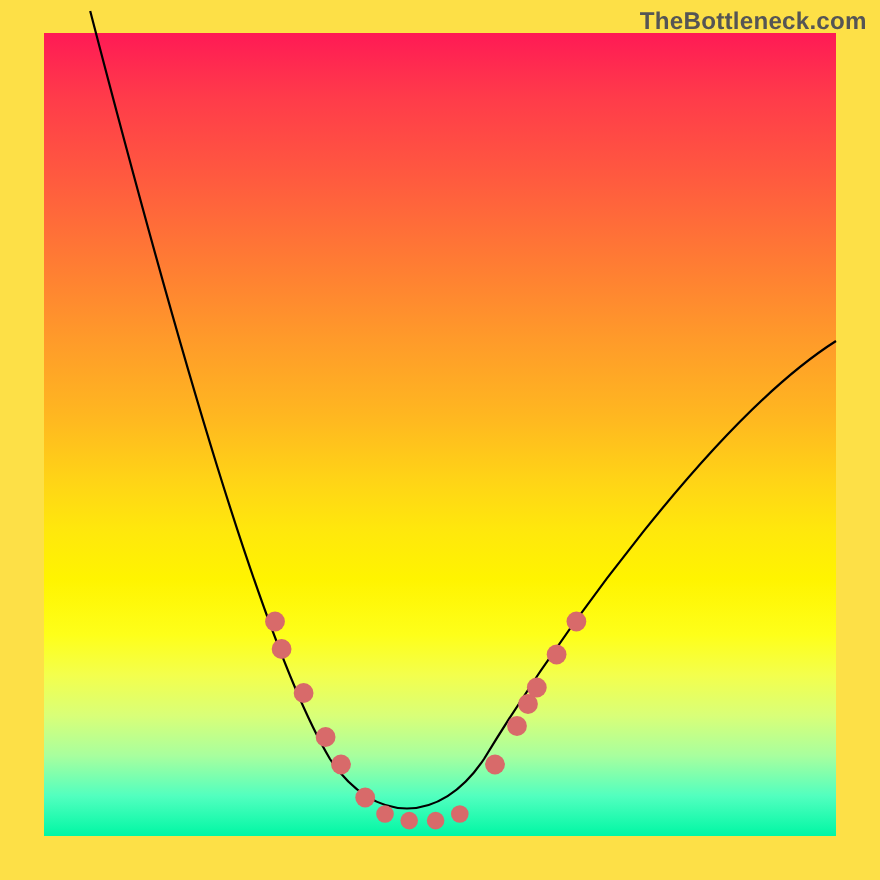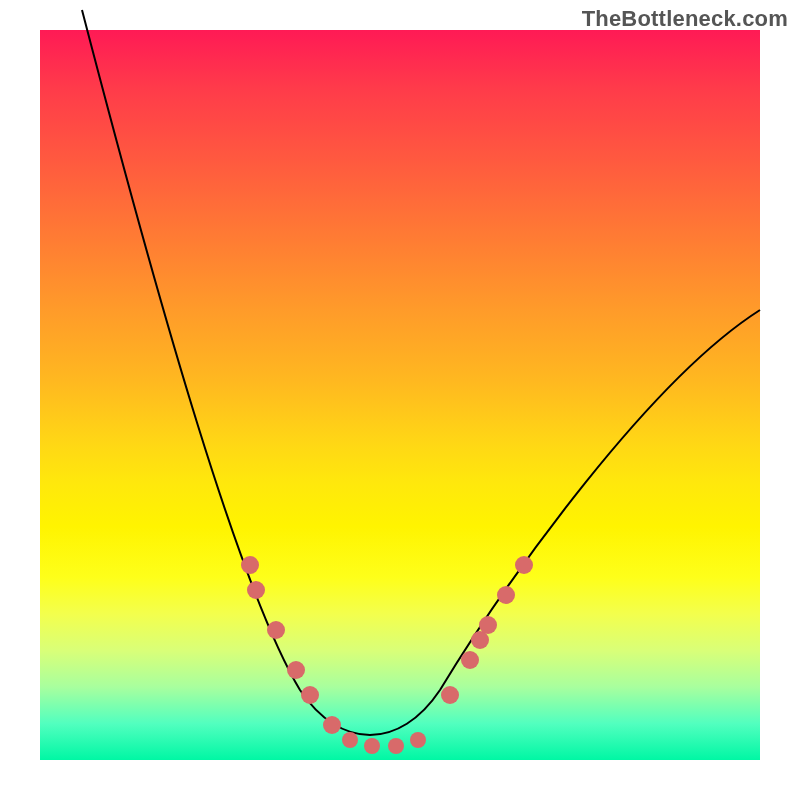--- a/index.html
+++ b/index.html
@@ -8,21 +8,21 @@
     width: 800px;
     height: 800px;
     background: #000;
     overflow: hidden;
     font-family: Arial, Helvetica, sans-serif;
   }
   .frame {
     position: relative;
     width: 800px;
     height: 800px;
-    background: #ffffff;
+    background: #fde047;
   }
   .plot-area {
     position: absolute;
     left: 40px;
     top: 30px;
     width: 720px;
     height: 730px;
     background: linear-gradient(to bottom,
       #ff1a55 0%,
       #ff3b4a 8%,

